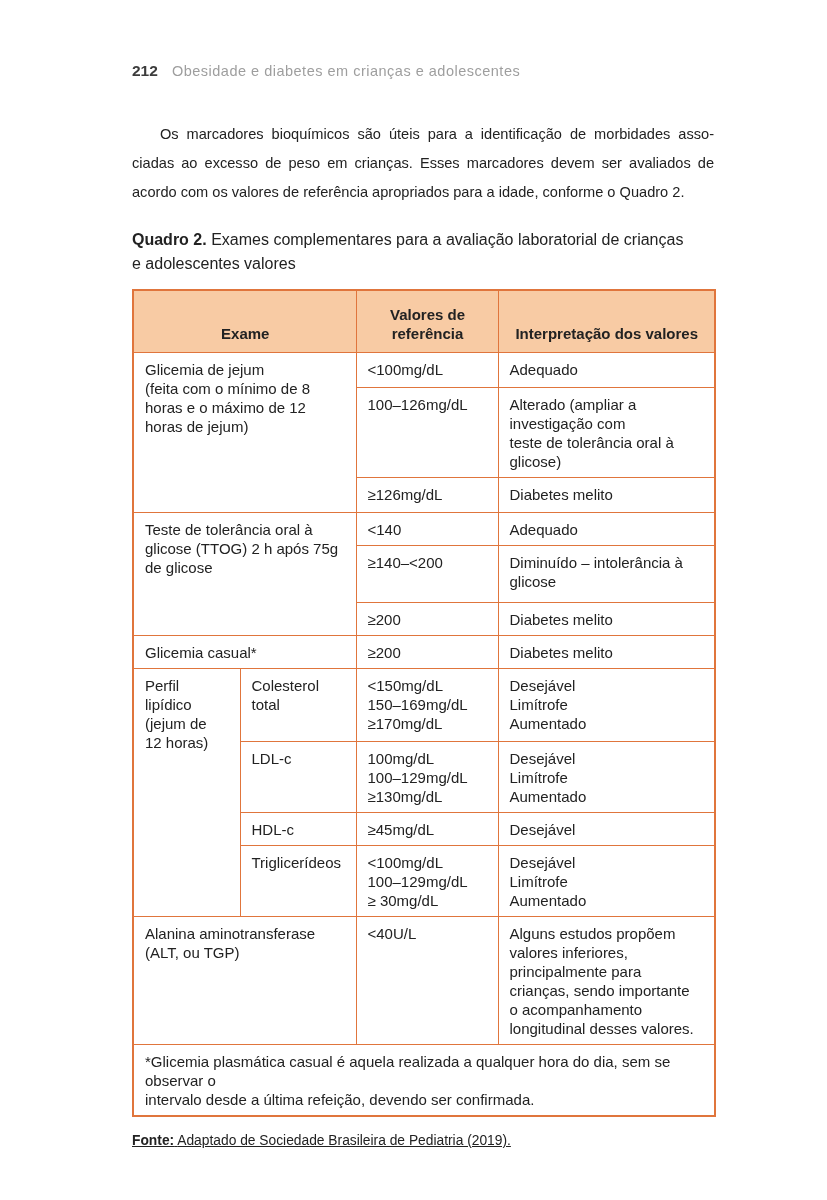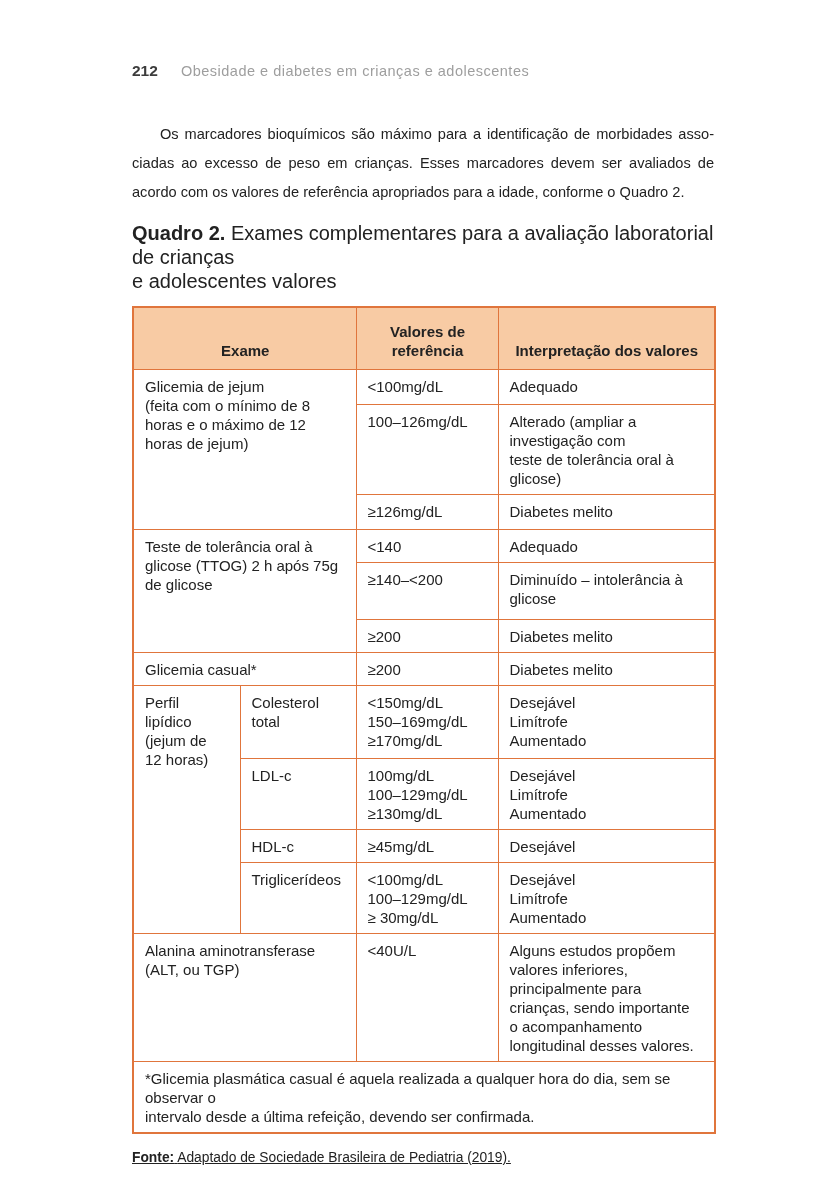--- a/index.html
+++ b/index.html
@@ -12,28 +12,28 @@
   *{margin:0;padding:0;box-sizing:border-box;}
   html,body{background:#fff;}
   .page{
     width:827px;height:1200px;background:var(--bg);
     font-family:"Liberation Sans",sans-serif;color:var(--text);
     padding:62px 113px 0 132px;position:relative;overflow:hidden;
   }
   
   .runhead{display:flex;align-items:baseline;margin-bottom:0;}
   .pnum{font-weight:bold;font-size:15.5px;color:#3c3c3c;margin-right:14px;}
-  .rtitle{font-size:14.5px;color:var(--muted);letter-spacing:.5px;margin-left:9px;}
+  .rtitle{font-size:14.5px;color:var(--muted);letter-spacing:.5px;}
   
   .intro{margin-top:40px;font-size:14.6px;line-height:29px;width:582px;}
   .jline{text-align:justify;text-align-last:justify;}
   .lline{text-align:left;}
   .indent{text-indent:28px;}
   
-  .caption{margin-top:14px;font-size:20px;line-height:24px;width:582px;}
+  .caption{margin-top:21px;font-size:16px;line-height:24px;width:582px;}
   .b{font-weight:bold;}
   
   table.quadro{
     margin-top:13px;border-collapse:collapse;table-layout:fixed;width:582px;
     border:2.5px solid var(--border);
   }
   table.quadro td,table.quadro th{
     border:1.5px solid var(--border);
     vertical-align:top;text-align:left;
     font-size:15px;line-height:19px;
@@ -58,21 +58,21 @@
 <body>
 
 <div class="page">
 
   <div class="runhead">
     <span class="pnum">212</span>
     <span class="rtitle">Obesidade e diabetes em crianças e adolescentes</span>
   </div>
 
   <div class="intro">
-    <div class="jline indent">Os marcadores bioquímicos são máximo para a identificação de morbidades asso-</div>
+    <div class="jline indent">Os marcadores bioquímicos são úteis para a identificação de morbidades asso-</div>
     <div class="jline">ciadas ao excesso de peso em crianças. Esses marcadores devem ser avaliados de</div>
     <div class="lline">acordo com os valores de referência apropriados para a idade, conforme o Quadro 2.</div>
   </div>
 
   <div class="caption">
     <div><span class="b">Quadro 2.</span> <span>Exames complementares para a avaliação laboratorial de crianças</span></div>
     <div>e adolescentes valores</div>
   </div>
 
   <table class="quadro">

